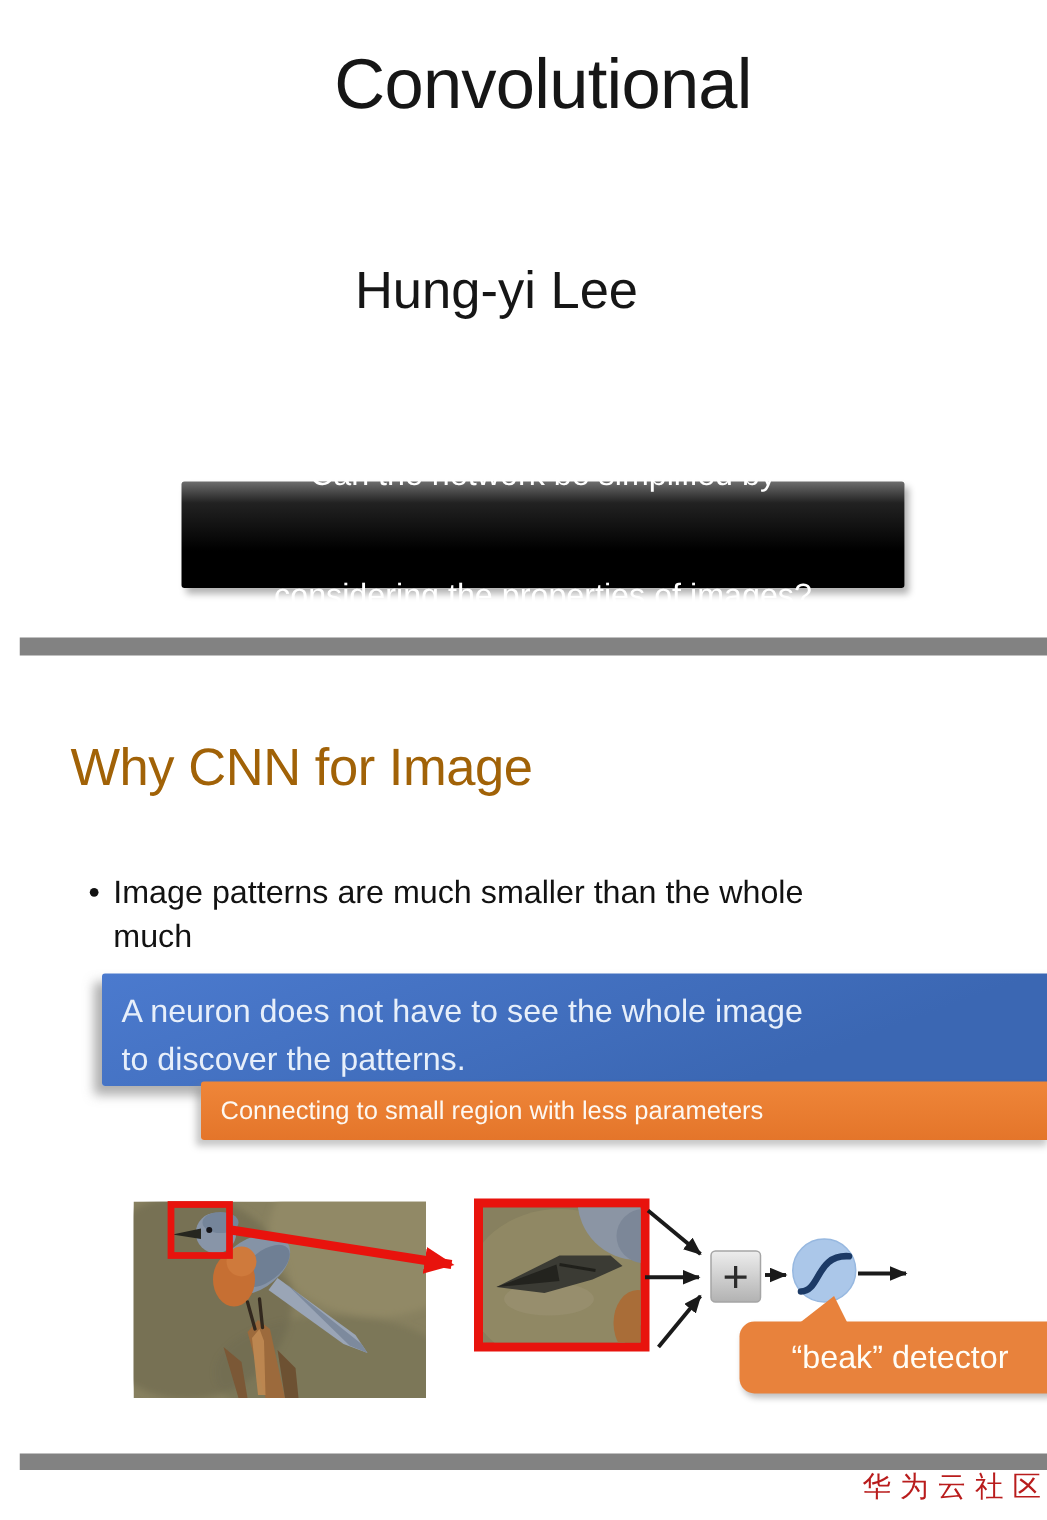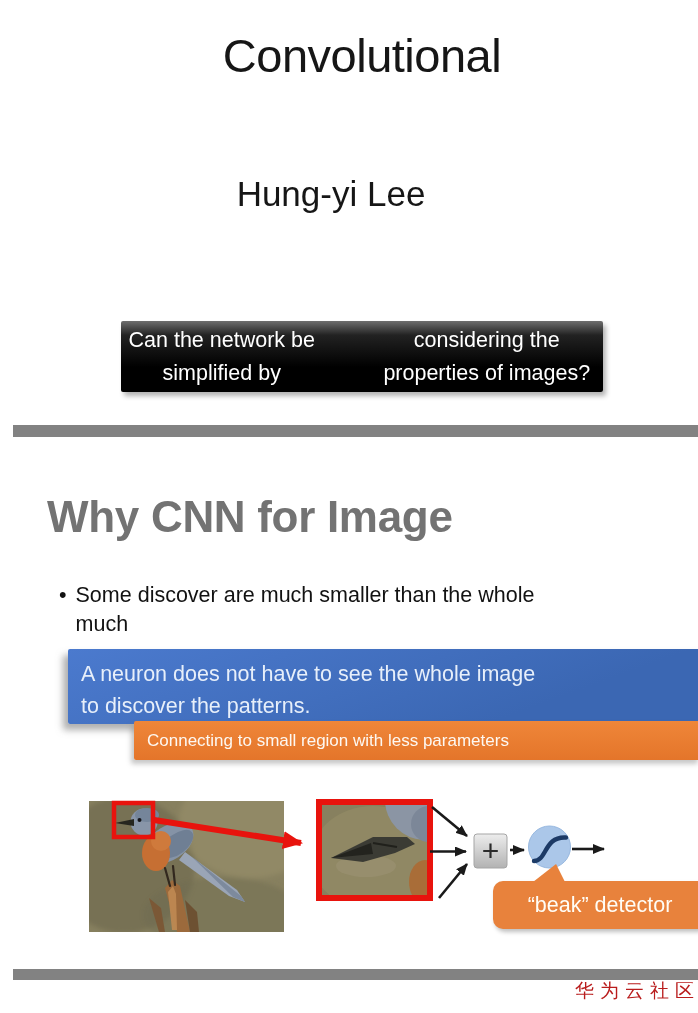--- a/index.html
+++ b/index.html
@@ -27,42 +27,42 @@
   .author {
     left: 0; top: 174px; width: 636px;
     text-align: center;
     color: #161616;
     font-size: 35px;
     font-weight: 300;
   }
   .question-box {
     left: 108px; top: 321px; width: 482px; height: 71px;
     box-sizing: border-box;
-    display: flex; flex-direction: row;
+    display: flex; flex-direction: column;
     align-items: center; justify-content: center;
     background: linear-gradient(180deg, #6e6e6e 0%, #222222 20%, #000000 65%);
     border-radius: 2px;
     box-shadow: 3px 4px 5px rgba(0,0,0,0.30);
     color: #ffffff;
     font-size: 21.5px;
     line-height: 1.5;
     text-align: center;
     gap: 48px;
   }
 
   
   .bar1 { left: 0; top: 425px; width: 698px; height: 12px; background: #828282; }
   .bar2 { left: 0; top: 969px; width: 698px; height: 11px; background: #828282; }
 
   
   .heading2 {
     left: 34px; top: 492px;
-    color: #737373;
-    font-size: 44px;
-    font-weight: 700;
+    color: #a16207;
+    font-size: 35px;
+    font-weight: 400;
     letter-spacing: -0.3px;
   }
   .bullet-row {
     left: 46px; top: 581px; width: 600px;
     display: flex; gap: 9px;
     color: #121212;
     font-size: 21.5px;
     line-height: 1.33;
   }
   .bullet-marker { flex: 0 0 auto; }
@@ -134,21 +134,21 @@
     <div>considering the properties of images?</div>
   </div>
 
   <div class="abs bar1"></div>
 
   <div class="abs heading2">Why CNN for Image</div>
 
   <div class="abs bullet-row">
     <span class="bullet-marker">•</span>
     <span>
-      <span style="display:block">Some discover are much smaller than the whole</span>
+      <span style="display:block">Image patterns are much smaller than the whole</span>
       <span style="display:block">much</span>
     </span>
   </div>
 
   <div class="abs blue-box">
     <div>A neuron does not have to see the whole image</div>
     <div>to discover the patterns.</div>
   </div>
 
   <div class="abs orange-box">

